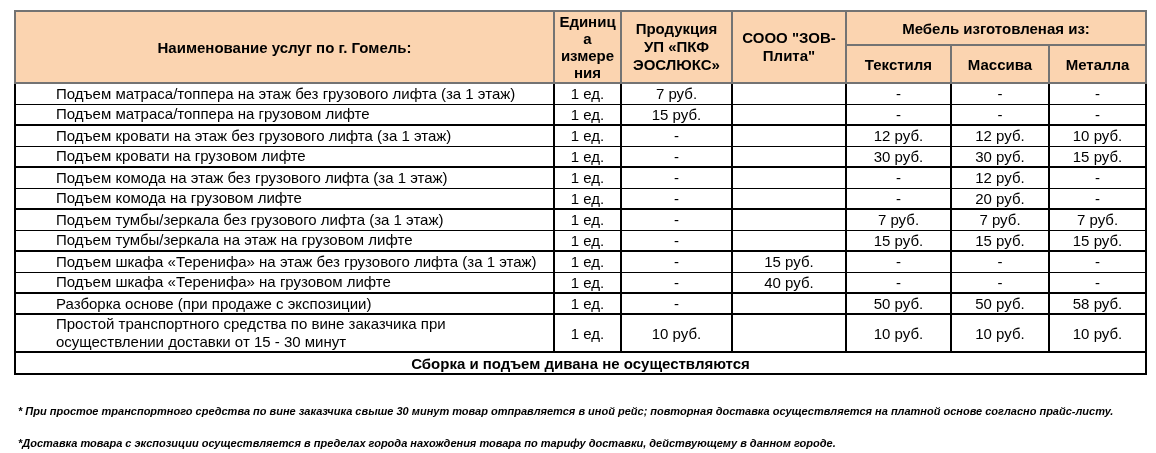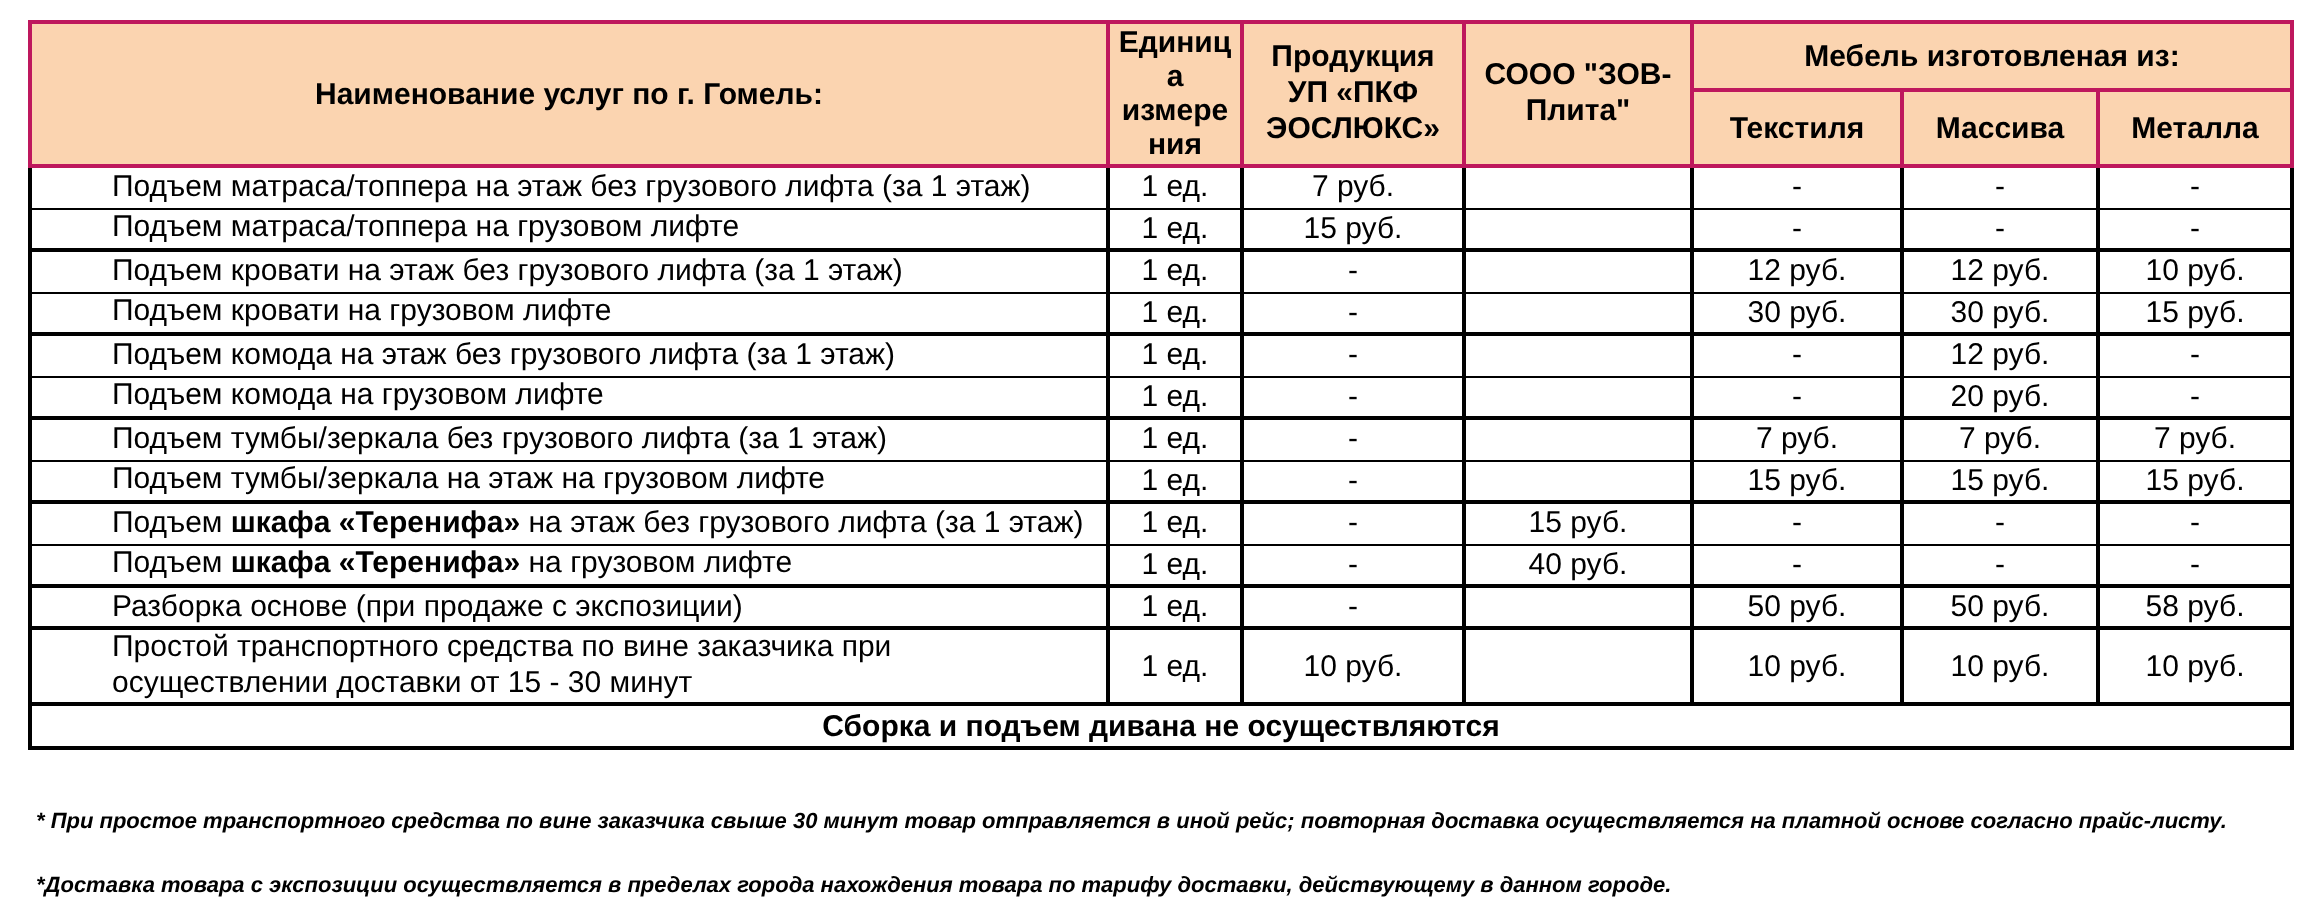--- a/index.html
+++ b/index.html
@@ -22,36 +22,36 @@
   .price-table td {
     border: 1px solid #000;
     border-left-width: 2px;
     border-right-width: 2px;
     padding: 0 4px;
     font-size: 15px;
     overflow: hidden;
     vertical-align: middle;
   }
   .price-table thead th {
-    border: 2px solid #be185d;
+    border: 2px solid #737373;
     background: #fbd4b0;
     font-weight: bold;
     text-align: center;
     padding: 1px 3px;
   }
   th.unit-head { overflow-wrap: anywhere; line-height: 17px; }
   th.pkf-head, th.zov-head { line-height: 18px; }
   thead tr.head-top { height: 27px; }
   thead tr.head-sub { height: 30px; }
   tbody tr { height: 21px; }
   tbody tr.tall { height: 36px; }
   tbody tr.group-start td { border-top-width: 2px; }
   td.service { text-align: left; line-height: 18px; padding-left: 40px; }
   td.center { text-align: center; }
-  .b { font-weight: bold; }
+  .b { font-weight: normal; }
   tbody.summary-body tr { height: 22px; }
   tbody.summary-body td {
     border-top-width: 2px;
     border-bottom-width: 2px;
     font-weight: bold;
     text-align: center;
   }
   .footnote {
     font-size: 11px;
     font-weight: bold;

